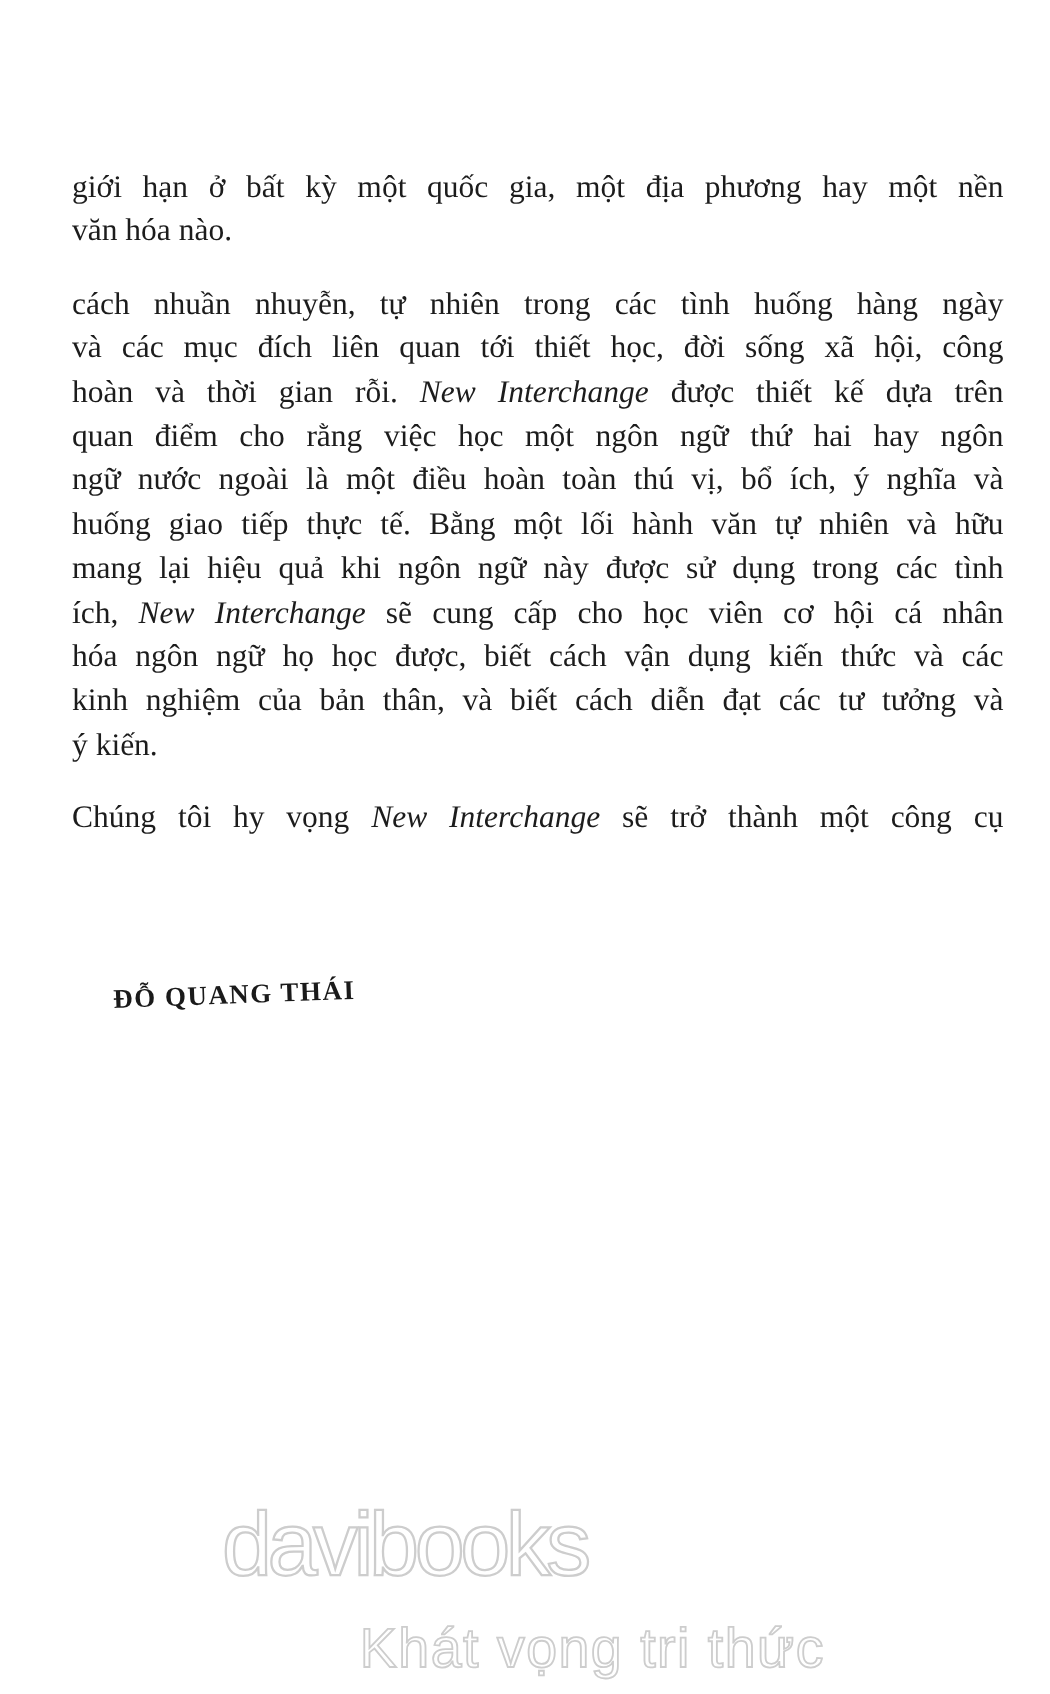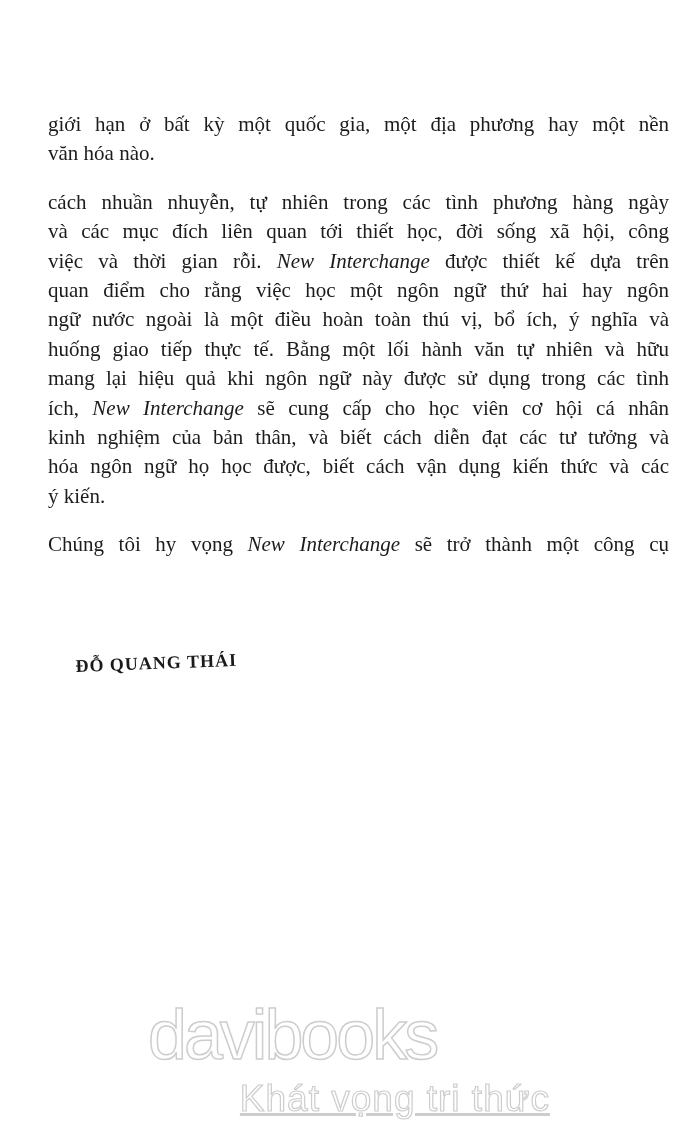--- a/index.html
+++ b/index.html
@@ -40,65 +40,64 @@
     letter-spacing: 1px;
     color: #1a1a1a;
     transform: rotate(-2.2deg);
     transform-origin: left bottom;
   }
   
   .wm-logo {
     position: absolute;
     left: 148px; top: 1000px;
     font-family: "Liberation Sans", sans-serif;
-    font-size: 70px;
+    font-size: 60px;
     line-height: 1;
     letter-spacing: -3px;
     color: #ffffff;
     -webkit-text-stroke: 1.5px #cdcdcd;
     text-stroke: 1.5px #cdcdcd;
     user-select: none;
   }
   .wm-tagline {
     position: absolute;
     right: 150px; top: 1080px;
     font-family: "Liberation Sans", sans-serif;
     font-size: 37px;
     line-height: 1;
     letter-spacing: 1px;
     color: #ffffff;
     -webkit-text-stroke: 1.2px #cdcdcd;
     text-stroke: 1.2px #cdcdcd;
     user-select: none;
-    text-decoration: underline;
   }
 </style>
 </head>
 <body>
 
 <div class="page">
 
   <div class="text-block">
 
     <div class="para">
       <span class="ln"><span>giới hạn ở bất kỳ một quốc gia, một địa phương hay một nền</span></span>
       <span class="ln last"><span>văn hóa nào.</span></span>
     </div>
 
     <div class="para">
-      <span class="ln"><span>cách nhuần nhuyễn, tự nhiên trong các tình phương hàng ngày</span></span>
+      <span class="ln"><span>cách nhuần nhuyễn, tự nhiên trong các tình huống hàng ngày</span></span>
       <span class="ln"><span>và các mục đích liên quan tới thiết học, đời sống xã hội, công</span></span>
-      <span class="ln"><span>việc và thời gian rỗi. </span><span class="it">New Interchange</span><span> được thiết kế dựa trên</span></span>
+      <span class="ln"><span>hoàn và thời gian rỗi. </span><span class="it">New Interchange</span><span> được thiết kế dựa trên</span></span>
       <span class="ln"><span>quan điểm cho rằng việc học một ngôn ngữ thứ hai hay ngôn</span></span>
       <span class="ln"><span>ngữ nước ngoài là một điều hoàn toàn thú vị, bổ ích, ý nghĩa và</span></span>
       <span class="ln"><span>huống giao tiếp thực tế. Bằng một lối hành văn tự nhiên và hữu</span></span>
       <span class="ln"><span>mang lại hiệu quả khi ngôn ngữ này được sử dụng trong các tình</span></span>
       <span class="ln"><span>ích, </span><span class="it">New Interchange</span><span> sẽ cung cấp cho học viên cơ hội cá nhân</span></span>
+      <span class="ln"><span>hóa ngôn ngữ họ học được, biết cách vận dụng kiến thức và các</span></span>
       <span class="ln"><span>kinh nghiệm của bản thân, và biết cách diễn đạt các tư tưởng và</span></span>
-      <span class="ln"><span>hóa ngôn ngữ họ học được, biết cách vận dụng kiến thức và các</span></span>
       <span class="ln last"><span>ý kiến.</span></span>
     </div>
 
     <div class="para">
       <span class="ln"><span>Chúng tôi hy vọng </span><span class="it">New Interchange</span><span> sẽ trở thành một công cụ</span></span>
     </div>
 
     <span class="signature">ĐỖ QUANG THÁI</span>
 
   </div>

